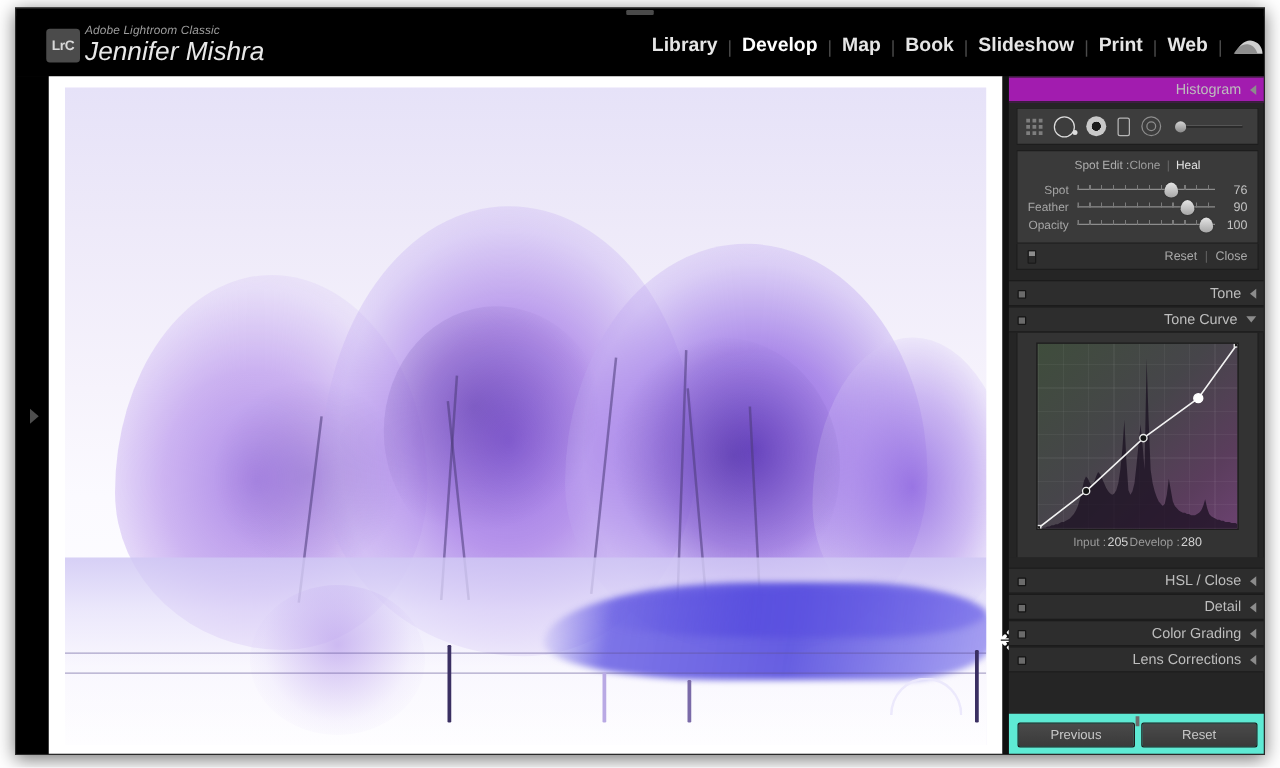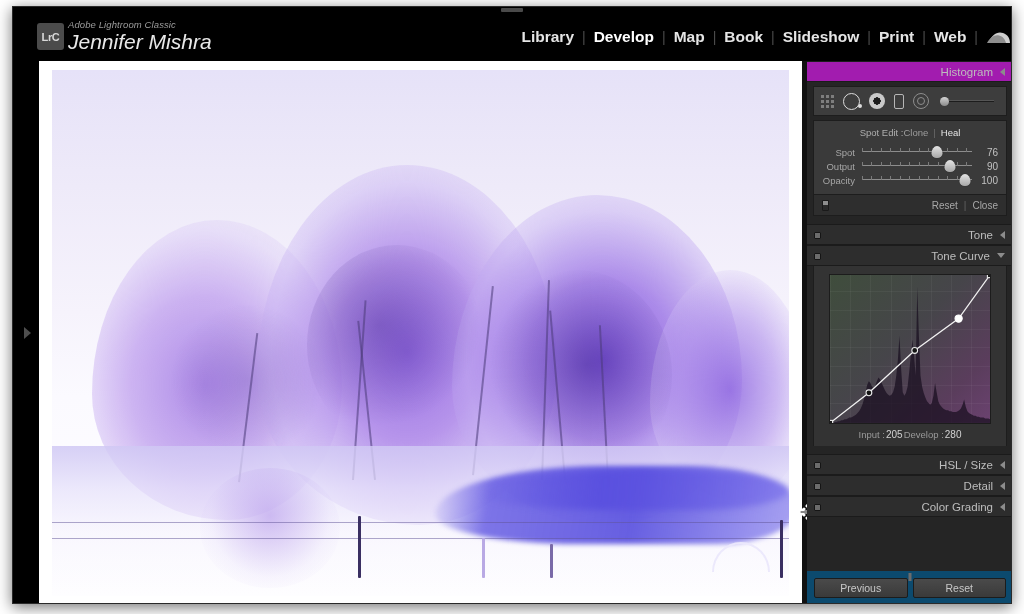--- a/index.html
+++ b/index.html
@@ -447,21 +447,21 @@
     gap: 6px;
     font-size: 9.5px; color: #a4a4a4;
   }
   #pointcurve-strip .sel { color: #e0e0e0; font-size: 10.5px; cursor: pointer; }
   #pointcurve-strip .caret { color: #9a9a9a; font-size: 9px; }
 
   
   #bottom-buttons {
     position: absolute; left: 0; bottom: 0;
     width: 206px; height: 34px;
-    background: #0c4a6e;
+    background: #5eead4;
     display: flex; align-items: center; gap: 5px;
     padding: 0 7px;
   }
   .big-btn {
     flex: 1; height: 20px;
     background: linear-gradient(180deg,#4a4a4a,#3a3a3a);
     border: 1px solid #1c1c1c;
     border-radius: 2px;
     color: #c8c8c8; font-size: 10.5px;
     display: flex; align-items: center; justify-content: center;
@@ -636,21 +636,21 @@
               <span class="lbl">Spot</span>
               <span class="track-wrap">
                 <span class="tick-track"></span>
                   <span class="ticks"></span>
                 <span class="knob" style="left:68%"></span>
               </span>
               <span class="val">76</span>
             </div>
 
             <div class="slider-row">
-              <span class="lbl">Output</span>
+              <span class="lbl">Feather</span>
               <span class="track-wrap">
                 <span class="tick-track"></span>
                   <span class="ticks"></span>
                 <span class="knob" style="left:80%"></span>
               </span>
               <span class="val">90</span>
             </div>
 
             <div class="slider-row">
               <span class="lbl">Opacity</span>
@@ -709,31 +709,36 @@
               <span>Develop :</span>
               <b>280</b>
             </div>
           </div>
 
 
           <div id="panel-gap"></div>
 
           <div class="panel-header">
             <span class="sw"></span>
-            <span>HSL / Size</span>
+            <span>HSL / Close</span>
             <span class="tri"></span>
           </div>
           <div class="panel-header">
             <span class="sw"></span>
             <span>Detail</span>
             <span class="tri"></span>
           </div>
           <div class="panel-header">
             <span class="sw"></span>
             <span>Color Grading</span>
+            <span class="tri"></span>
+          </div>
+          <div class="panel-header">
+            <span class="sw"></span>
+            <span>Lens Corrections</span>
             <span class="tri"></span>
           </div>
         </div>
 
         <div id="bottom-buttons">
           <div id="btn-divider"></div>
           <div class="big-btn">Previous</div>
           <div class="big-btn">Reset</div>
         </div>
       </div>

